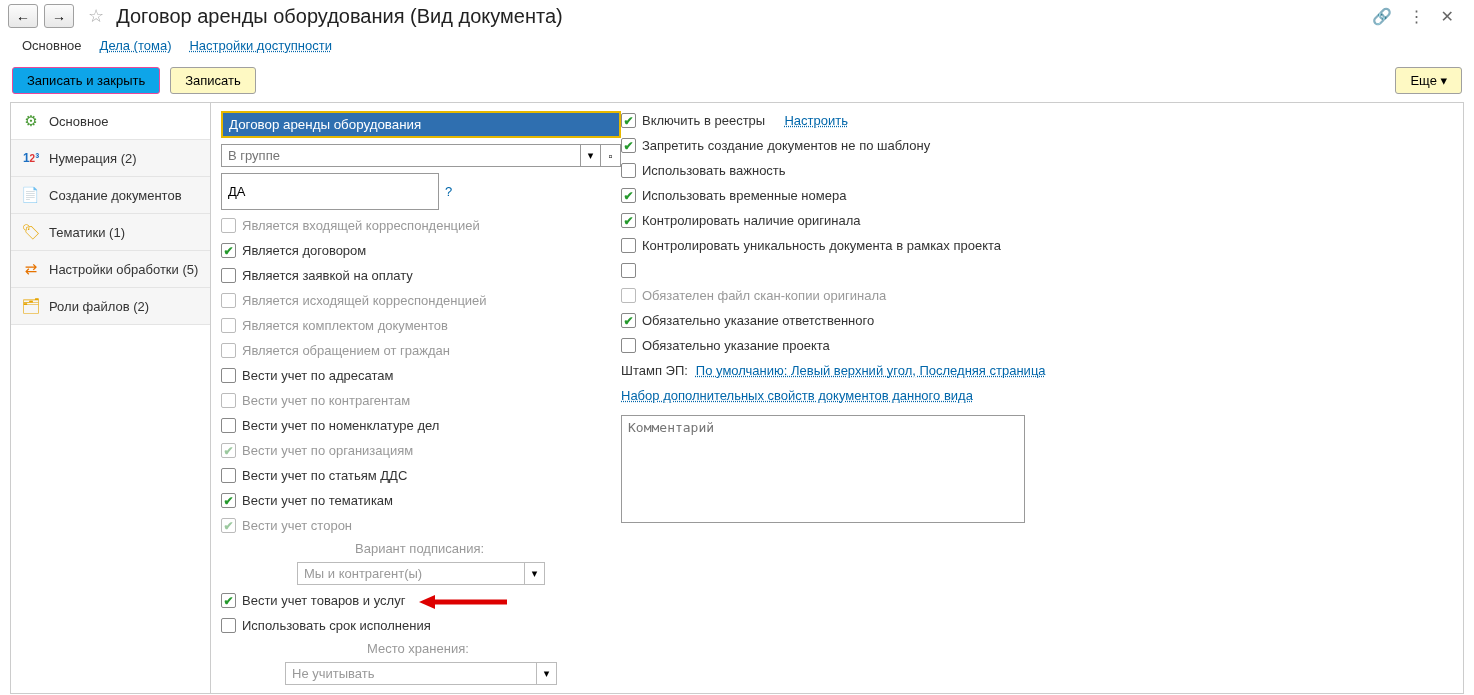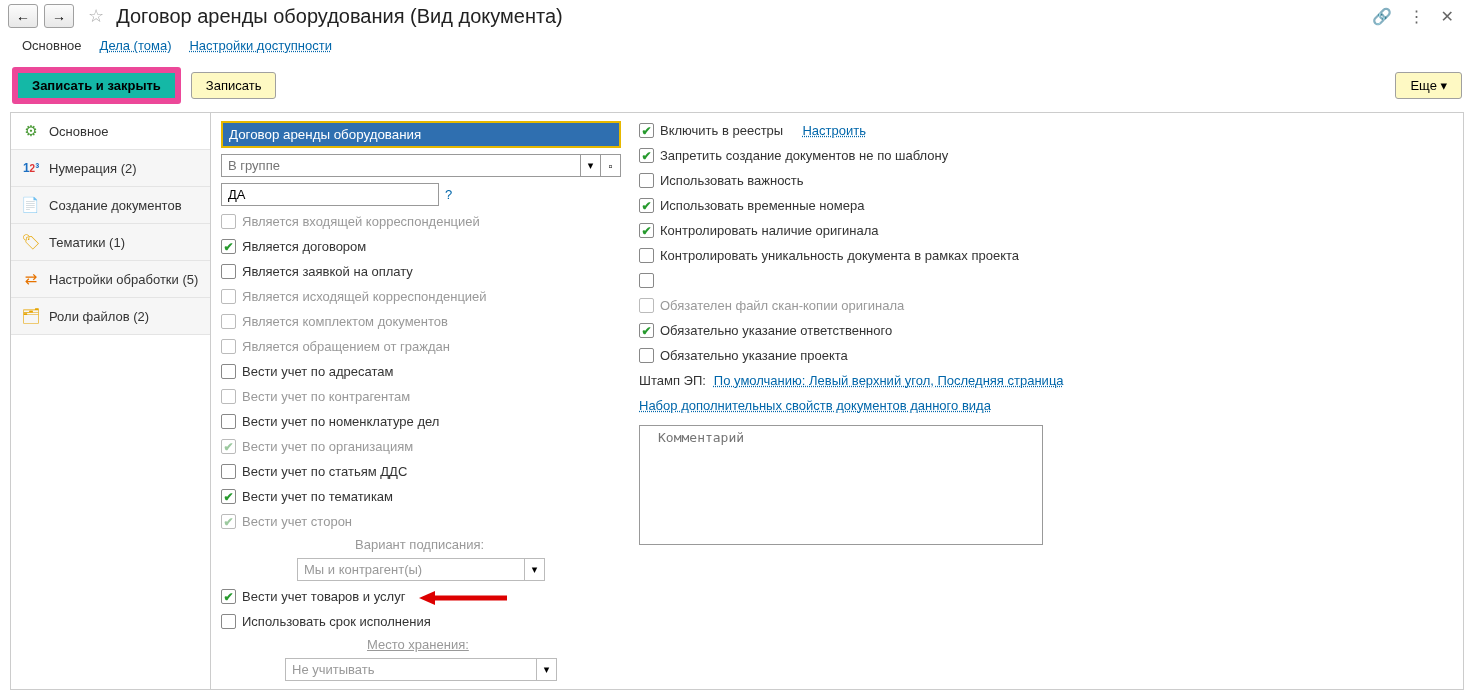--- a/index.html
+++ b/index.html
@@ -67,23 +67,23 @@
   }
   .btn {
     border: 1px solid #a0a0a0;
     background: #fef9c3;
     border-radius: 3px;
     padding: 5px 14px;
     cursor: pointer;
     font-size: 13px;
   }
   .btn.primary {
-    background: #14b8a6;
-    border: 6px solid #ec4899;
-    font-weight: bold;
+    background: #0ea5e9;
+    border: 1px solid #ec4899;
+    font-weight: normal;
   }
   .btn.more {
     margin-left: auto;
   }
   .content-wrap {
     border: 1px solid #ccc;
     margin: 0 10px 10px 10px;
     display: flex;
     min-height: 560px;
   }
@@ -109,21 +109,20 @@
     height: 20px;
     display: inline-flex;
     align-items: center;
     justify-content: center;
     font-size: 15px;
   }
   .main-cols {
     flex: 1;
     display: flex;
     padding: 8px 10px;
-    gap: 18px;
   }
   .col {
     display: flex;
     flex-direction: column;
     gap: 6px;
   }
   .col.left { width: 400px; flex-shrink:0; }
   .col.right { flex: 1; }
   .field-name {
     width: 400px;
@@ -155,21 +154,21 @@
     cursor: pointer;
   }
   .short-row {
     display: flex;
     align-items: center;
     gap: 6px;
   }
   .short-row input[type=text] {
     width: 218px;
     border: 1px solid #999;
-    padding: 3px 6px;
+    padding: 10px 6px;
     font-size: 13px;
   }
   .qmark { color: #0066aa; cursor: pointer; }
   .chk-row {
     display: flex;
     align-items: center;
     gap: 6px;
     padding: 2px 0;
   }
   .chk {
@@ -218,30 +217,30 @@
     min-width: 0;
   }
   .inline-label-row .combo2 .cbtn {
     width: 20px;
     border: 1px solid #bbb;
     border-left: none;
     background: #fff;
     font-size: 11px;
     cursor: pointer;
   }
-  .inline-label-row.storage .lbl { width: 108px; text-decoration: underline; }
+  .inline-label-row.storage .lbl { width: 108px; }
   .inline-label-row.storage .combo2 { width: 272px; }
   .link { color: #0066aa; text-decoration: underline dotted; cursor: pointer; }
   .stamp-row { display:flex; gap:8px; align-items:center; padding-top:2px;}
   .stamp-row .lbl { color:#333; }
   .comment-box {
     width: 404px;
-    height: 120px;
+    height: 108px;
     border: 1px solid #999;
-    padding: 4px 18px;
+    padding: 4px 6px;
     font-size: 13px;
     color: #c2410c;
     resize: none;
     margin-top: 6px;
   }
   .arrow-annot {
     position: relative;
   }
   .arrow-annot svg {
     position: absolute;

